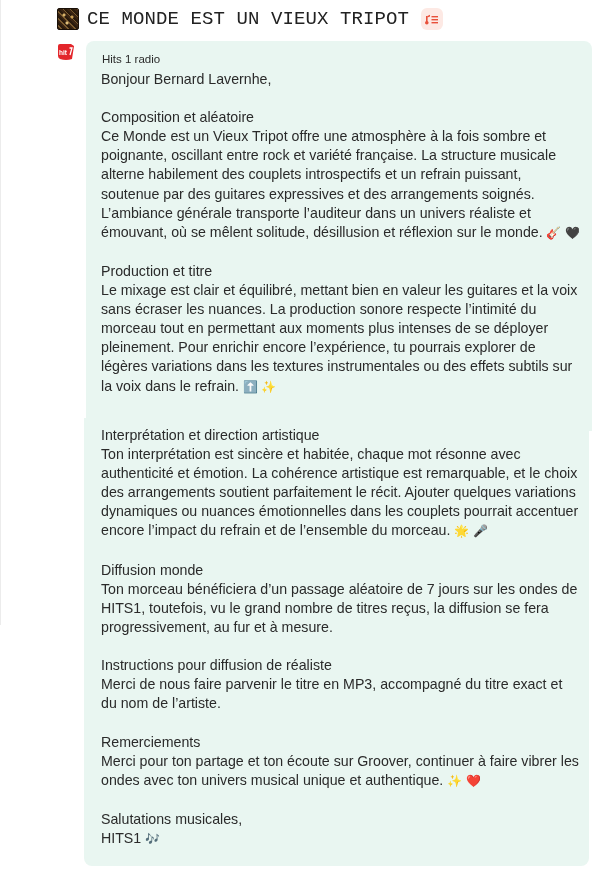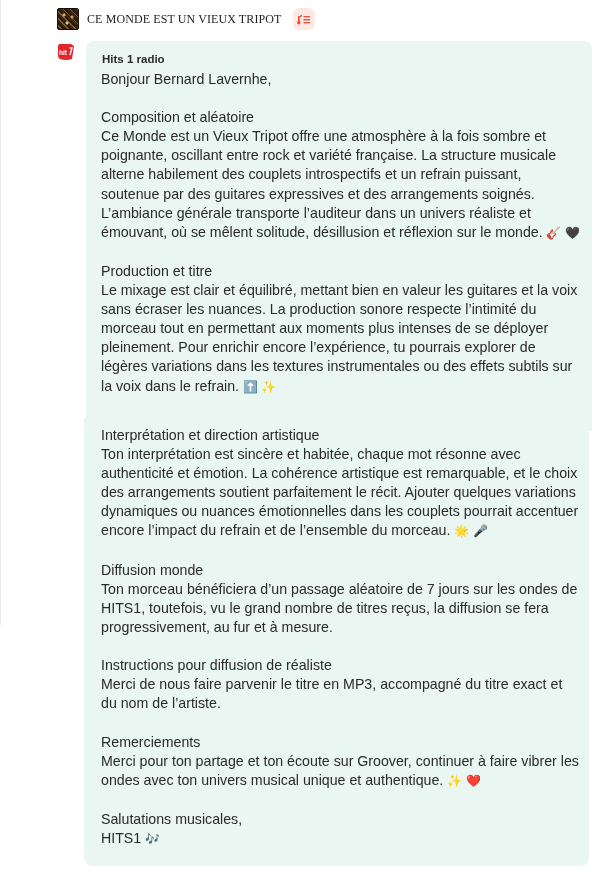--- a/index.html
+++ b/index.html
@@ -21,22 +21,22 @@
     .cover {
       width: 22px; height: 22px; border-radius: 2px;
       background:
         radial-gradient(circle at 30% 30%, #d9b46a 0 1px, transparent 2px),
         radial-gradient(circle at 70% 40%, #c99e55 0 1px, transparent 2px),
         radial-gradient(circle at 45% 70%, #e0c07a 0 1px, transparent 2px),
         repeating-linear-gradient(45deg, #3a2412 0 2px, #7a5a2e 2px 3px, #2a1a0c 3px 5px);
       border: 1px solid #1a1008;
     }
     .track-title {
-      font-size: 12px; color: #222; letter-spacing: 0.1px;
-      font-family: Liberation Serif, serif;
+      font-size: 19px; color: #222; letter-spacing: 0.1px;
+      font-family: Liberation Mono, monospace;
     }
     .track-badge {
       width: 22px; height: 22px; border-radius: 6px;
       background: #fde9e4; display: flex; align-items: center; justify-content: center;
       margin-left: 4px;
     }
     .track-badge svg { width: 14px; height: 12px; }
 
     .avatar {
       position: absolute; left: 56px; top: 42px; width: 20px; height: 20px;
@@ -44,21 +44,21 @@
     .avatar svg { width: 20px; height: 20px; }
 
     .bubble {
       position: absolute; background: #e9f6f1; border-radius: 8px;
     }
     .bubble-1 { left: 86px; top: 41px; width: 506px; height: 390px; border-bottom-left-radius: 0; border-bottom-right-radius: 0; }
     .bubble-2 { left: 84px; top: 418px; width: 505px; height: 448px; border-top-left-radius: 0; border-top-right-radius: 0; }
 
     .sender {
       position: absolute; left: 102px; top: 53px;
-      font-size: 11.5px; font-weight: bold; color: #2b2b2b;
+      font-size: 11.5px; font-weight: normal; color: #2b2b2b;
     }
     .msg {
       position: absolute; left: 101px; width: 480px;
       font-size: 14.2px; line-height: 19.1px; color: #2a2a2a;
       white-space: pre-wrap;
     }
     .msg-1 { top: 70px; }
     .msg-2 { top: 426px; }
     .emoji { font-family: "DejaVu Sans", sans-serif; font-size: 12px; }
   </style>

